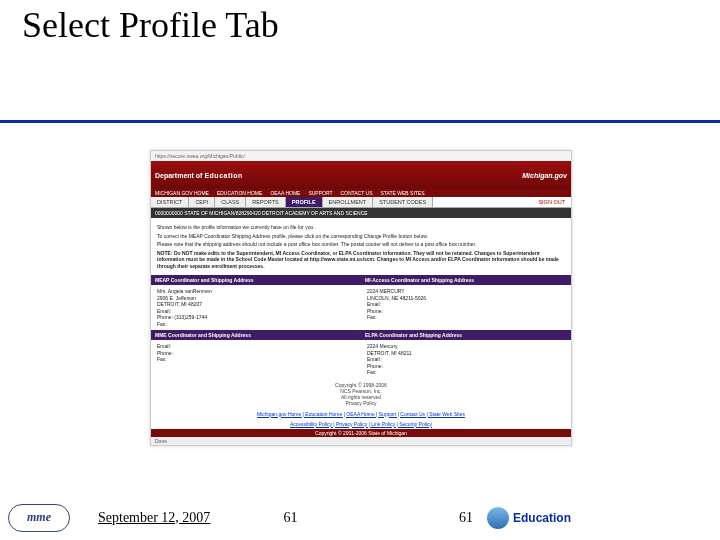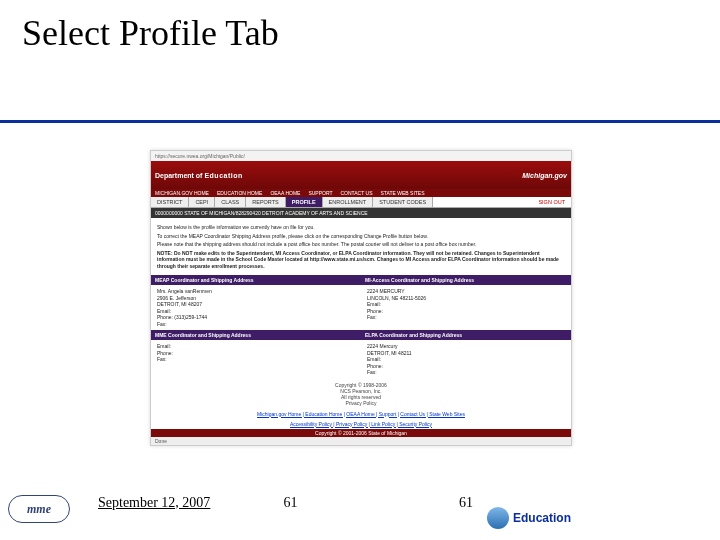--- a/index.html
+++ b/index.html
@@ -1,16 +1,16 @@
 <!DOCTYPE html>
 <html><head>
 <meta charset="utf-8">
 <style>
   body{margin:0;padding:0;width:720px;height:540px;background:#fff;font-family:Georgia,'Times New Roman',serif;color:#000;position:relative;overflow:hidden}
-  .title{position:absolute;left:22px;top:12px;font-size:36px;font-weight:400}
+  .title{position:absolute;left:22px;top:4px;font-size:36px;font-weight:400}
   .hr{position:absolute;left:0;top:120px;width:720px;height:3px;background:#0b2e9e}
   .shot{position:absolute;left:150px;top:150px;width:420px;border:1px solid #ccc;box-shadow:0 0 4px rgba(0,0,0,.15);font-family:Verdana,Arial,sans-serif;font-size:5px;color:#222;background:#fff}
   .topbar{background:#f3f3f3;padding:2px 4px;color:#666}
   .banner{height:28px;background:linear-gradient(#9b0d0d,#6e0808);color:#fff;display:flex;align-items:center;padding:0 4px;font-size:7px;font-weight:bold}
   .banner .edu{letter-spacing:.5px}
   .banner .gov{margin-left:auto;font-style:italic}
   .subnav{background:#7a0a0a;color:#fff;display:flex;gap:8px;padding:1px 4px;font-size:5px}
   .tabs{display:flex;background:#fff;border-bottom:1px solid #aaa}
   .tabs div{padding:2px 6px;font-size:5.5px;border-right:1px solid #aaa;color:#333;background:#eee}
   .tabs .active{background:#3f1d66;color:#fff;font-weight:bold}
@@ -21,21 +21,21 @@
   .note b{font-weight:bold}
   .purple{background:#3f1d66;color:#fff;display:flex;font-size:5px}
   .purple span{flex:1;padding:2px 4px;text-align:left;font-weight:bold}
   .cols{display:flex;font-size:5px}
   .cols div{flex:1;padding:3px 6px;line-height:1.3}
   .ftr{text-align:center;font-size:5px;padding:3px 0;color:#444}
   .links{text-align:center;font-size:5px;padding:2px 0}
   .links a{color:#0033cc;text-decoration:underline}
   .copy{background:#7a0a0a;color:#fff;text-align:center;font-size:5px;padding:1px 0}
   .status{background:#eee;font-size:5px;padding:1px 4px;color:#555}
-  .footer{position:absolute;left:0;bottom:0;width:581px;height:45px;display:flex;}
+  .footer{position:absolute;left:0;bottom:0;width:581px;height:45px;display:flex;align-items:center}
   .mme{width:60px;height:26px;border:1px solid #347;border-radius:14px;margin-left:8px;display:flex;align-items:center;justify-content:center;font:italic bold 12px Georgia;color:#347;background:#fff}
   .date{margin-left:28px;font-family:'Comic Sans MS',cursive;font-size:14px;text-decoration:underline}
   .pg1{position:absolute;left:50%;transform:translateX(-50%);font-family:'Comic Sans MS',cursive;font-size:14px}
   .pg2{margin-left:auto;margin-right:14px;font-family:'Comic Sans MS',cursive;font-size:14px}
   .mlogo{display:flex;align-items:center;gap:4px;margin-right:10px;font:bold 12px Arial;color:#0b2e9e}
   .mlogo .globe{width:22px;height:22px;border-radius:50%;background:linear-gradient(#7fb8e8,#2a6fb1)}
 </style>
 </head>
 <body>
 

